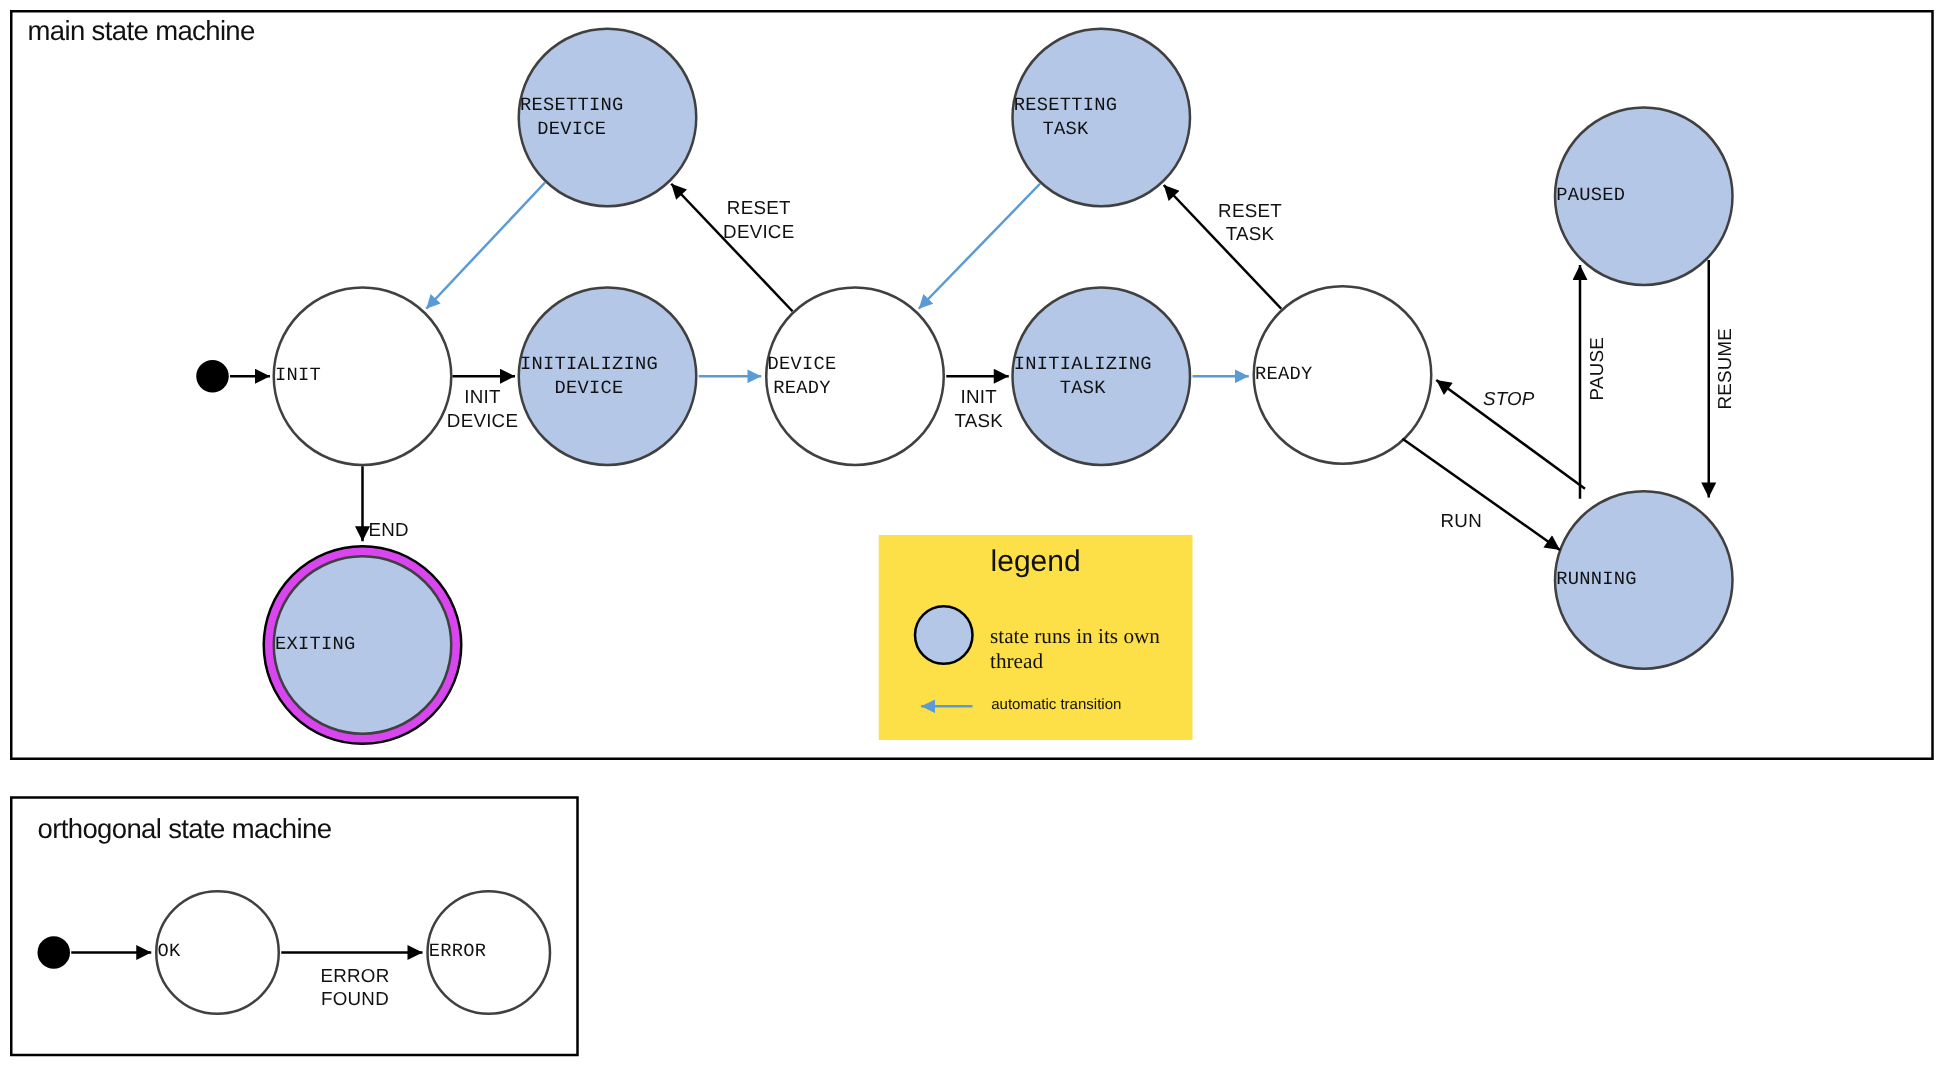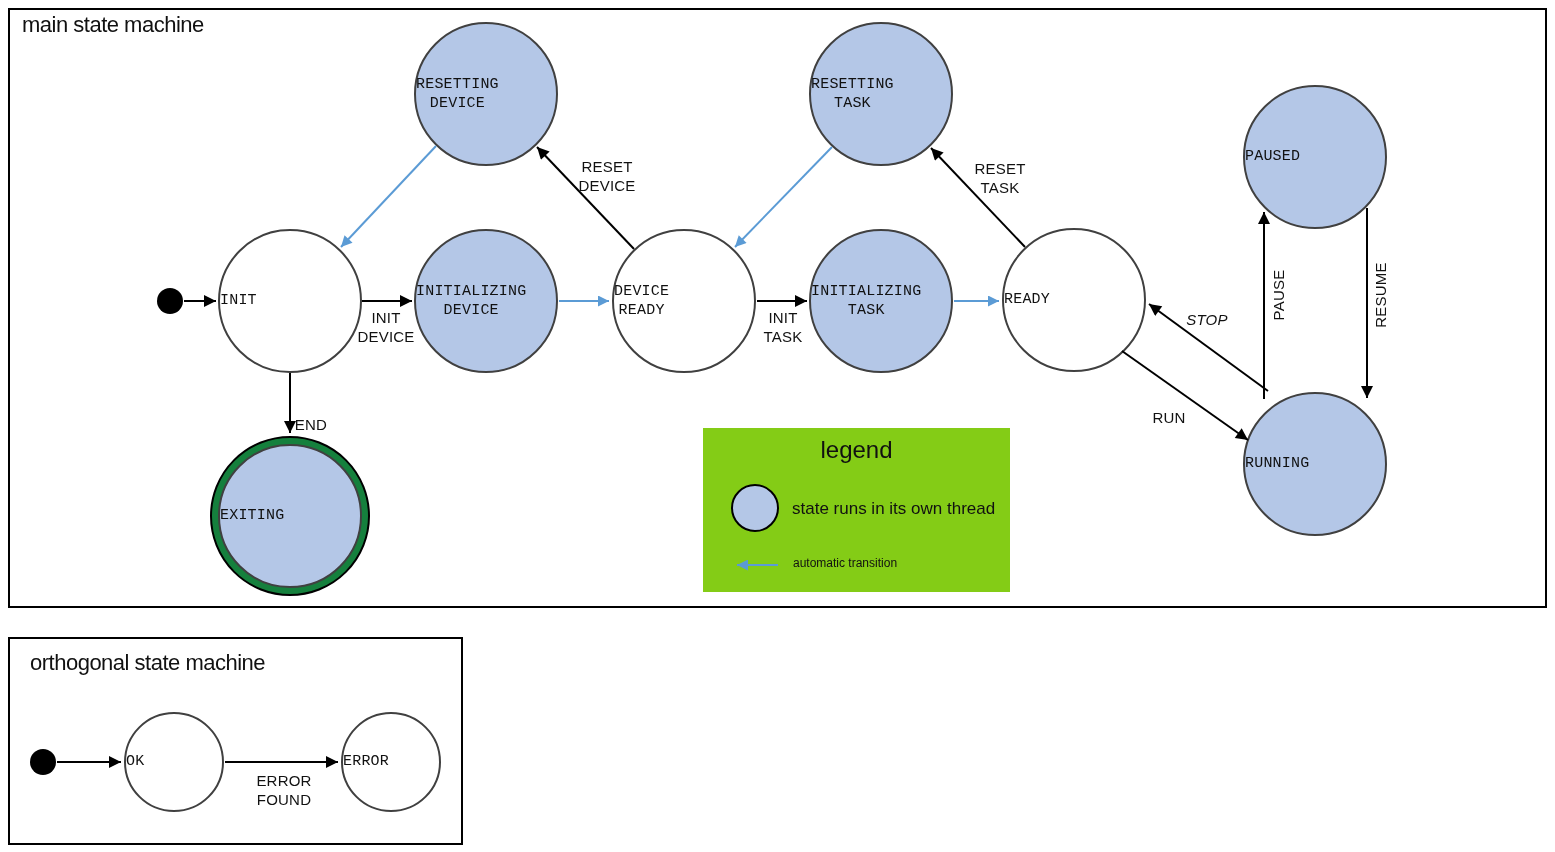--- a/index.html
+++ b/index.html
@@ -5,31 +5,31 @@
   html,body{margin:0;padding:0;background:#ffffff;width:1555px;height:852px;
     font-family:"Liberation Sans",sans-serif;color:#111;position:relative;overflow:hidden;}
   .panel{position:absolute;border:2px solid #000;background:#fff;box-sizing:border-box;z-index:1;}
   .panel-title{position:absolute;font-size:22px;letter-spacing:-0.5px;z-index:4;}
   .state{position:absolute;border:2px solid #404040;border-radius:50%;box-sizing:border-box;
     display:flex;align-items:center;text-align:center;
     font-size:15px;line-height:1.3;white-space:pre-line;z-index:2;letter-spacing:0.2px;font-family:Liberation Mono, monospace;}
   .state.thread{background:#b4c7e7;}
   .state.plain{background:#fff;}
   .ring{position:absolute;border:2px solid #000;border-radius:50%;box-sizing:border-box;
-    background:#15803d;z-index:2;display:flex;align-items:center;justify-content:center;}
+    background:#d946ef;z-index:2;display:flex;align-items:center;justify-content:center;}
   .dot{position:absolute;background:#000;border-radius:50%;z-index:2;}
   .tlabel{position:absolute;font-size:15px;text-align:center;line-height:1.25;
     white-space:pre-line;transform:translate(-50%,-50%);z-index:4;letter-spacing:0.2px;}
   .tlabel.vert{transform:translate(-50%,-50%) rotate(-90deg);}
   #arrows{position:absolute;left:0;top:0;z-index:3;pointer-events:none;}
-  .legend{position:absolute;left:703px;top:428px;width:307px;height:164px;background:#84cc16;z-index:2;}
+  .legend{position:absolute;left:703px;top:428px;width:251px;height:164px;background:#fde047;z-index:2;}
   .legend-title{position:absolute;left:0;top:8px;width:100%;text-align:center;font-size:24px;}
   .legend-circle{position:absolute;left:28px;top:56px;width:48px;height:48px;border:2px solid #000;
     border-radius:50%;background:#b4c7e7;box-sizing:border-box;}
-  .legend-text1{position:absolute;left:89px;top:71px;font-size:17px;}
+  .legend-text1{position:absolute;left:89px;top:71px;font-size:17px;font-family:Liberation Serif, serif;}
   .legend-text2{position:absolute;left:90px;top:128px;font-size:12px;}
   .legend-arrow{position:absolute;left:0;top:0;}
 </style>
 </head>
 <body>
 
 <div class="panel" style="left:8px;top:8px;width:1539px;height:600px;"></div>
 <div class="panel-title" style="left:22px;top:12px;">main state machine</div>
 
 <div class="dot" style="left:157px;top:288px;width:26px;height:26px;"></div>

